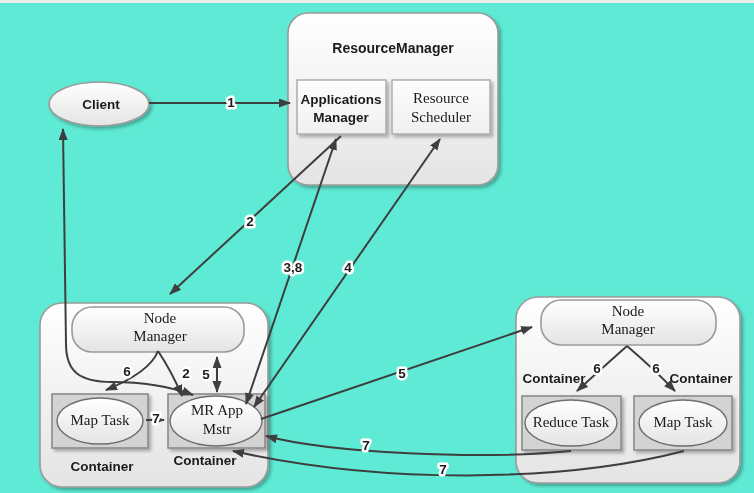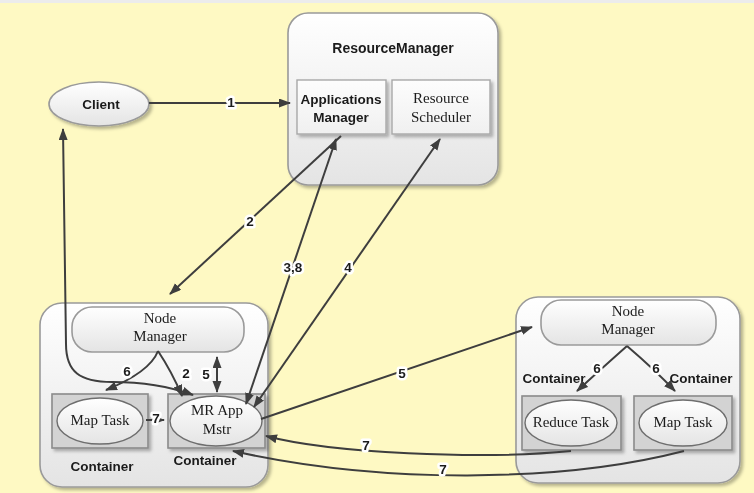--- a/index.html
+++ b/index.html
@@ -1,19 +1,19 @@
 <!DOCTYPE html>
 <html><head>
 <meta charset="utf-8">
 <style>
   html,body{margin:0;padding:0;background:#ffffff;}
   .stage{
     position:relative;
     width:754px;height:493px;
-    background:#fef9c3;
+    background:#5eead4;
     font-family:"Liberation Sans", sans-serif;
     overflow:hidden;
   }
   svg{display:block;}
   .edge{stroke:#3e3e3e;stroke-width:2;fill:none;}
   .edge-label{
     font-family:"Liberation Sans", sans-serif;
     font-size:13.5px;font-weight:600;fill:#1c1c1c;
     paint-order:stroke;stroke:#ffffff;stroke-width:5px;stroke-linejoin:round;
     text-anchor:middle;dominant-baseline:middle;

